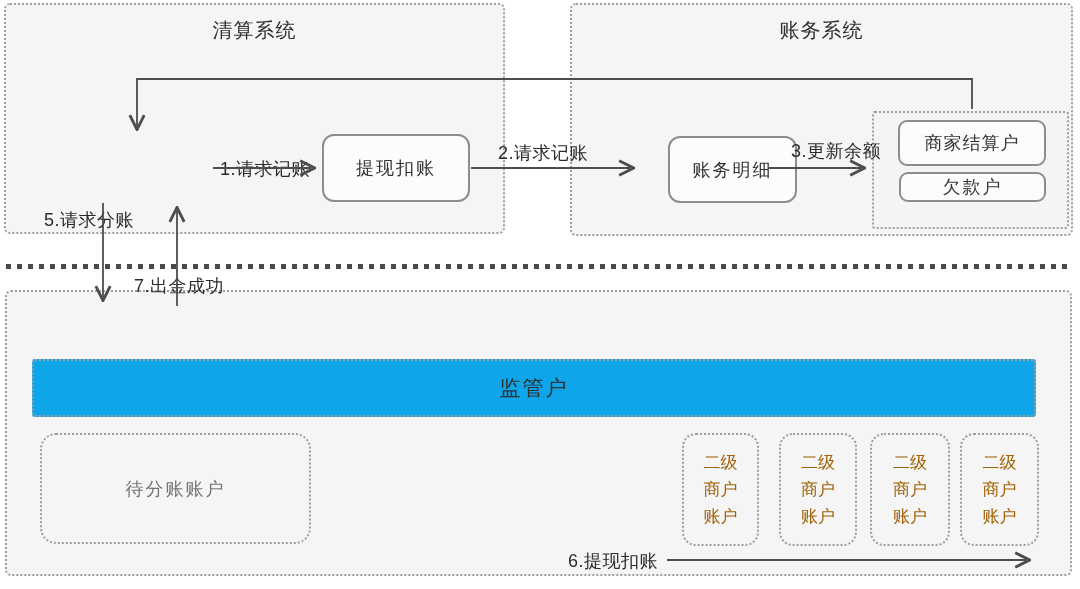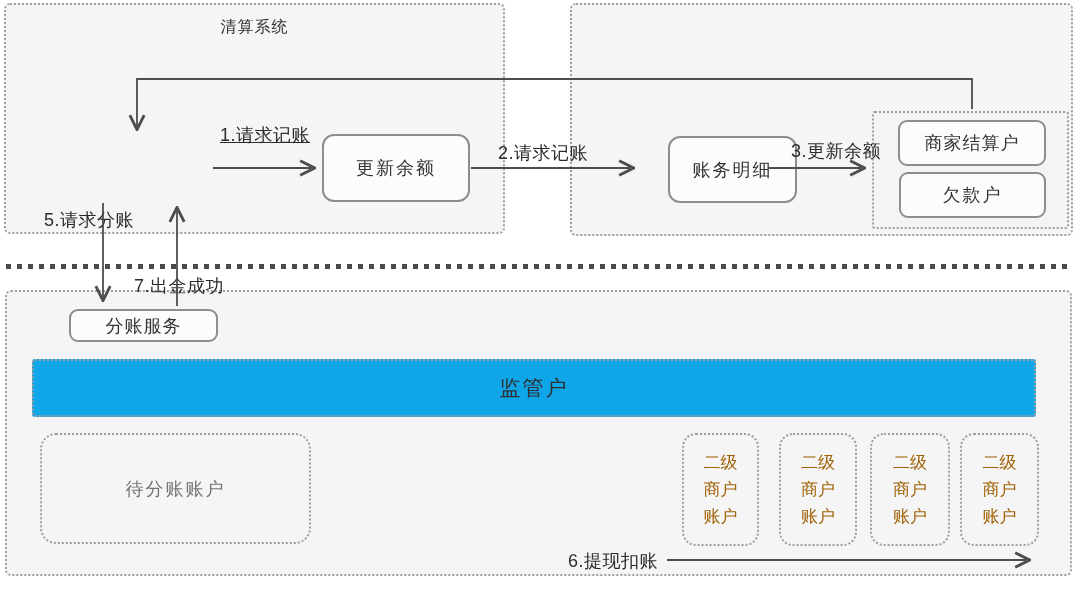--- a/index.html
+++ b/index.html
@@ -7,21 +7,21 @@
     position:relative;width:1080px;height:589px;background:#ffffff;
     font-family:"Liberation Sans","DejaVu Sans",sans-serif;color:#2d2d2d;
     overflow:hidden;
   }
   .container{
     position:absolute;background:#f5f5f5;border:2px dotted #a0a0a0;
     border-radius:6px;box-sizing:border-box;
   }
   .sys-label{
     position:absolute;top:12px;left:0;right:0;text-align:center;
-    font-size:16px;letter-spacing:1px;color:#2f2f2f;
+    font-size:20px;letter-spacing:1px;color:#2f2f2f;
   }
   .node{
     position:absolute;background:#fcfcfc;border:2px solid #8d8d8d;
     border-radius:12px;box-sizing:border-box;display:flex;
     align-items:center;justify-content:center;font-size:18px;
     letter-spacing:2px;color:#333;
   }
   .node.small-radius{border-radius:9px;}
   .dotted-node{
     position:absolute;background:#f5f5f5;border:2px dotted #9e9e9e;
@@ -61,51 +61,51 @@
 </head>
 <body>
 
 <div id="canvas">
 
   <div class="container" style="left:4px;top:3px;width:501px;height:231px;">
     <div class="sys-label">清算系统</div>
   </div>
 
   <div class="container" style="left:570px;top:3px;width:503px;height:233px;">
+    <div class="sys-label">账务系统</div>
 
     <div class="accounts-group" style="left:300px;top:106px;width:197px;height:118px;">
       <div class="node small-radius" style="left:24px;top:7px;width:148px;height:46px;letter-spacing:1px;">商家结算户</div>
-      <div class="node small-radius" style="left:25px;top:59px;width:147px;height:46px;">欠款户</div>
+      <div class="node small-radius" style="left:25px;top:59px;width:147px;height:30px;">欠款户</div>
     </div>
   </div>
 
-  <div class="node" style="left:322px;top:134px;width:148px;height:68px;">更新余额</div>
+  <div class="node" style="left:322px;top:134px;width:148px;height:68px;">提现扣账</div>
   <div class="node" style="left:638px;top:136px;width:129px;height:67px;margin-left:30px;">账务明细</div>
 
   <div class="divider"></div>
 
   <div class="container" style="left:5px;top:290px;width:1067px;height:286px;">
-    <div class="node small-radius" style="left:62px;top:17px;width:149px;height:33px;letter-spacing:1px;">分账服务</div>
     <div class="bar" style="left:25px;top:67px;width:1004px;height:58px;">监管户</div>
     <div class="dotted-node" style="left:33px;top:141px;width:271px;height:111px;">待分账账户</div>
     <div class="sub-box" style="left:675px;top:141px;width:77px;height:113px;">
       <span>二级商户账户</span>
     </div>
     <div class="sub-box" style="left:772px;top:141px;width:78px;height:113px;">
       <span>二级商户账户</span>
     </div>
     <div class="sub-box" style="left:863px;top:141px;width:80px;height:113px;">
       <span>二级商户账户</span>
     </div>
     <div class="sub-box" style="left:953px;top:141px;width:79px;height:113px;">
       <span>二级商户账户</span>
     </div>
   </div>
 
-  <div class="edge-label" style="left:213px;top:123px;width:104px;text-decoration:underline;">1.请求记账</div>
+  <div class="edge-label" style="left:213px;top:157px;width:104px;">1.请求记账</div>
   <div class="edge-label" style="left:488px;top:141px;width:110px;">2.请求记账</div>
   <div class="edge-label" style="left:784px;top:139px;width:104px;">3.更新余额</div>
   <div class="edge-label" style="left:36px;top:208px;width:106px;">5.请求分账</div>
   <div class="edge-label" style="left:560px;top:549px;width:106px;">6.提现扣账</div>
   <div class="edge-label" style="left:126px;top:274px;width:106px;">7.出金成功</div>
 
   <svg id="wires" width="1080" height="589">
     <defs>
       <marker id="ah" viewBox="0 0 10 10" refX="7" refY="5" markerWidth="10" markerHeight="10" orient="auto-start-reverse">
         <path d="M1,1 L9,5 L1,9" fill="none" stroke="#4d4d4d" stroke-width="1.6"></path>

